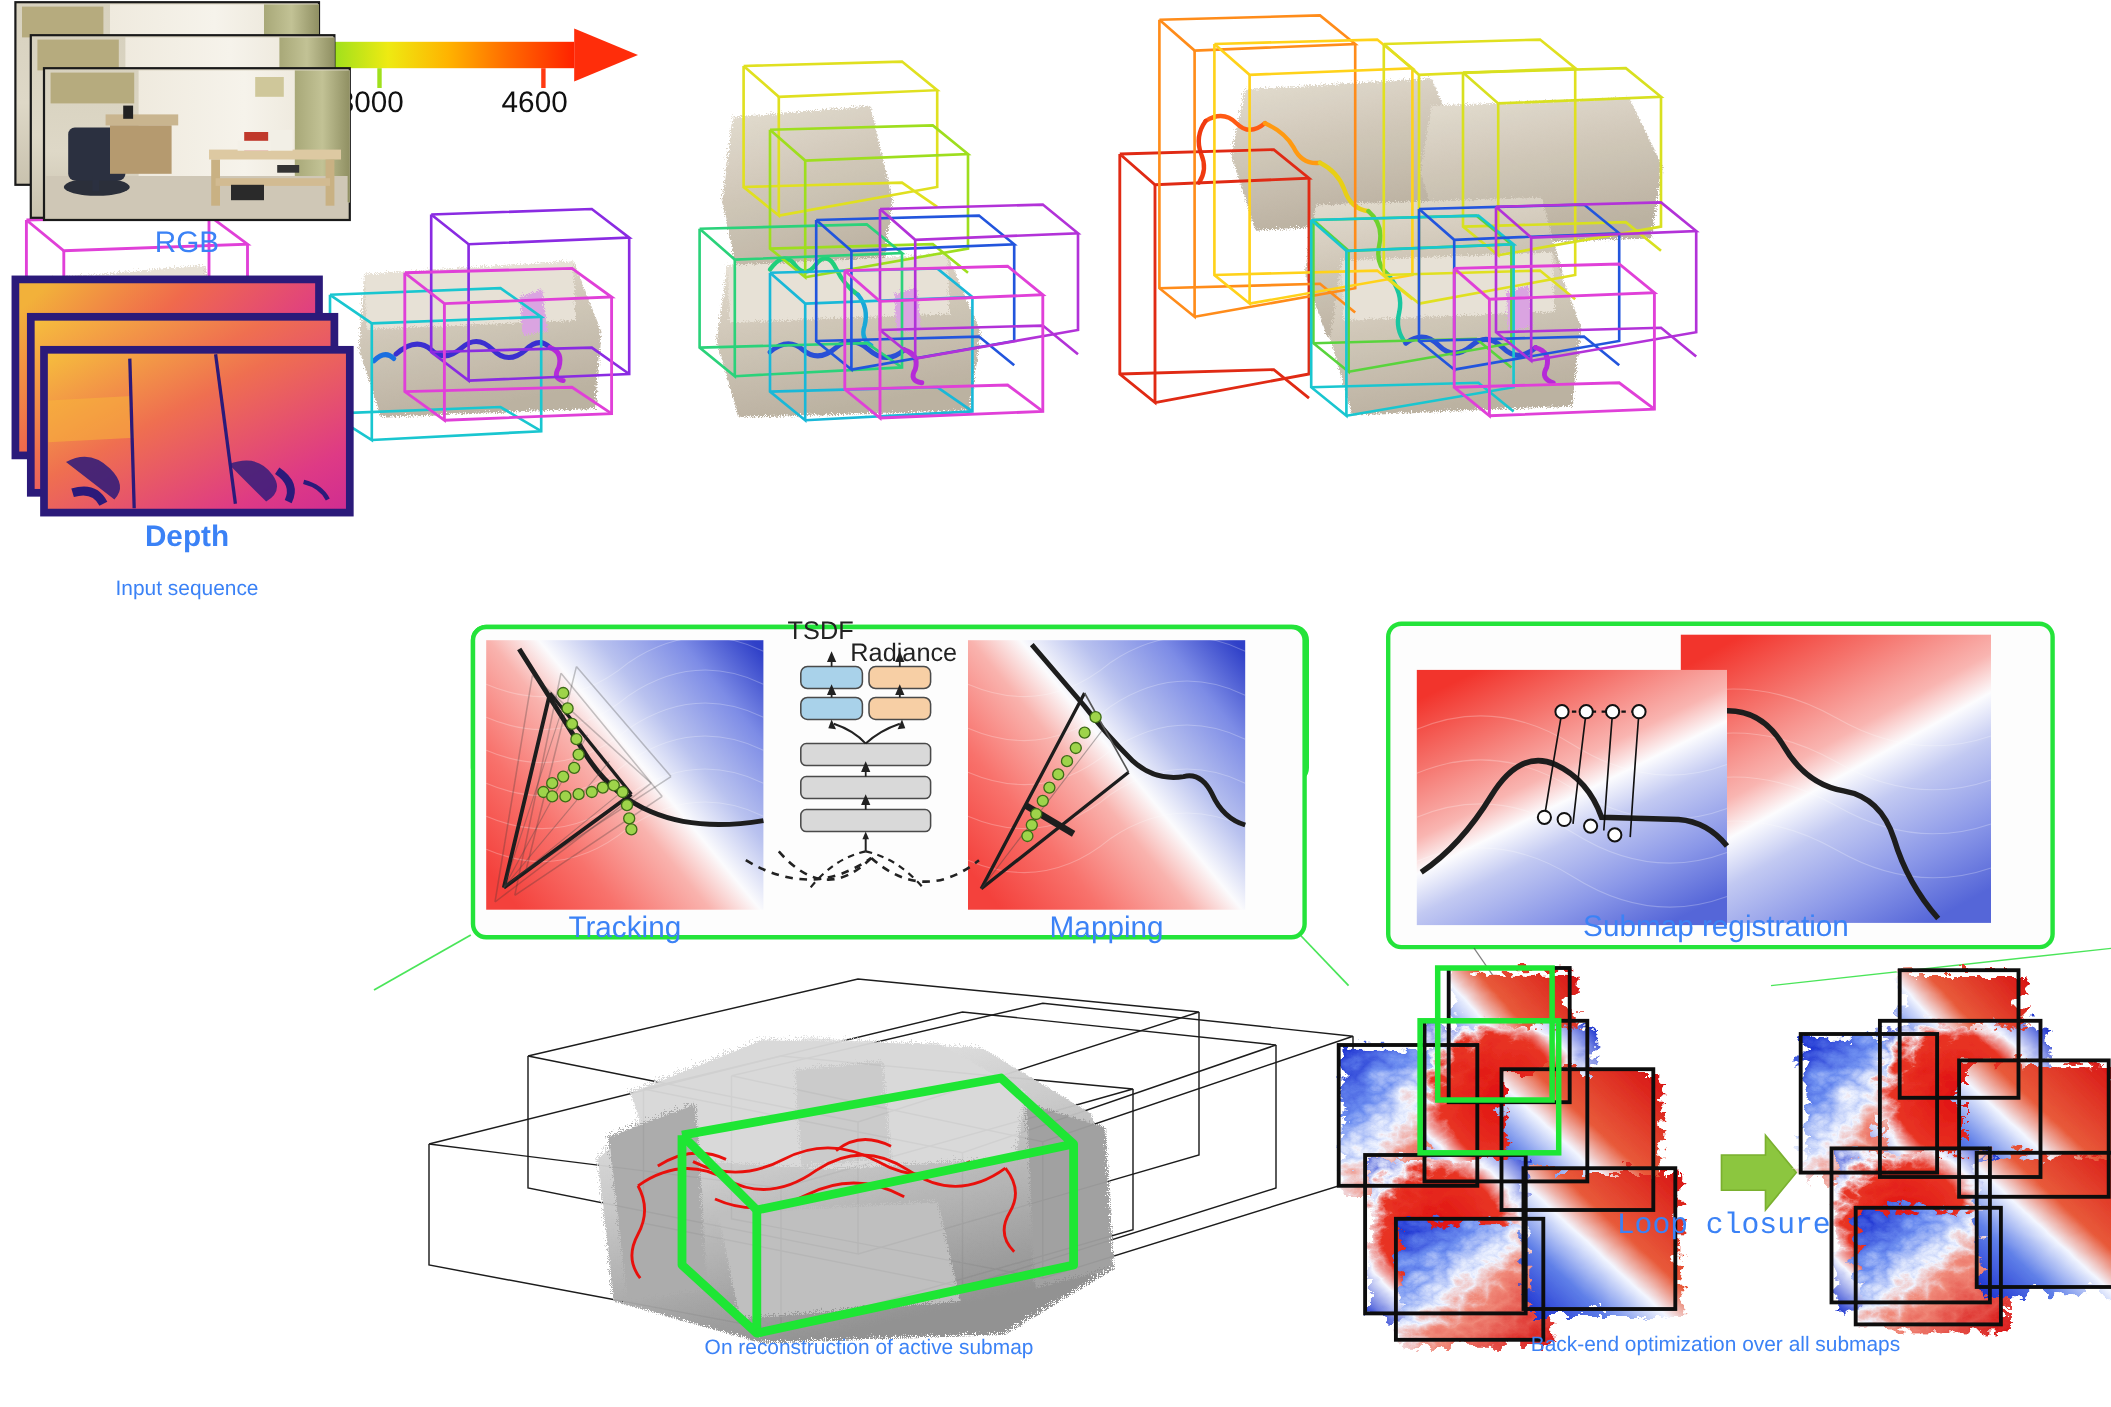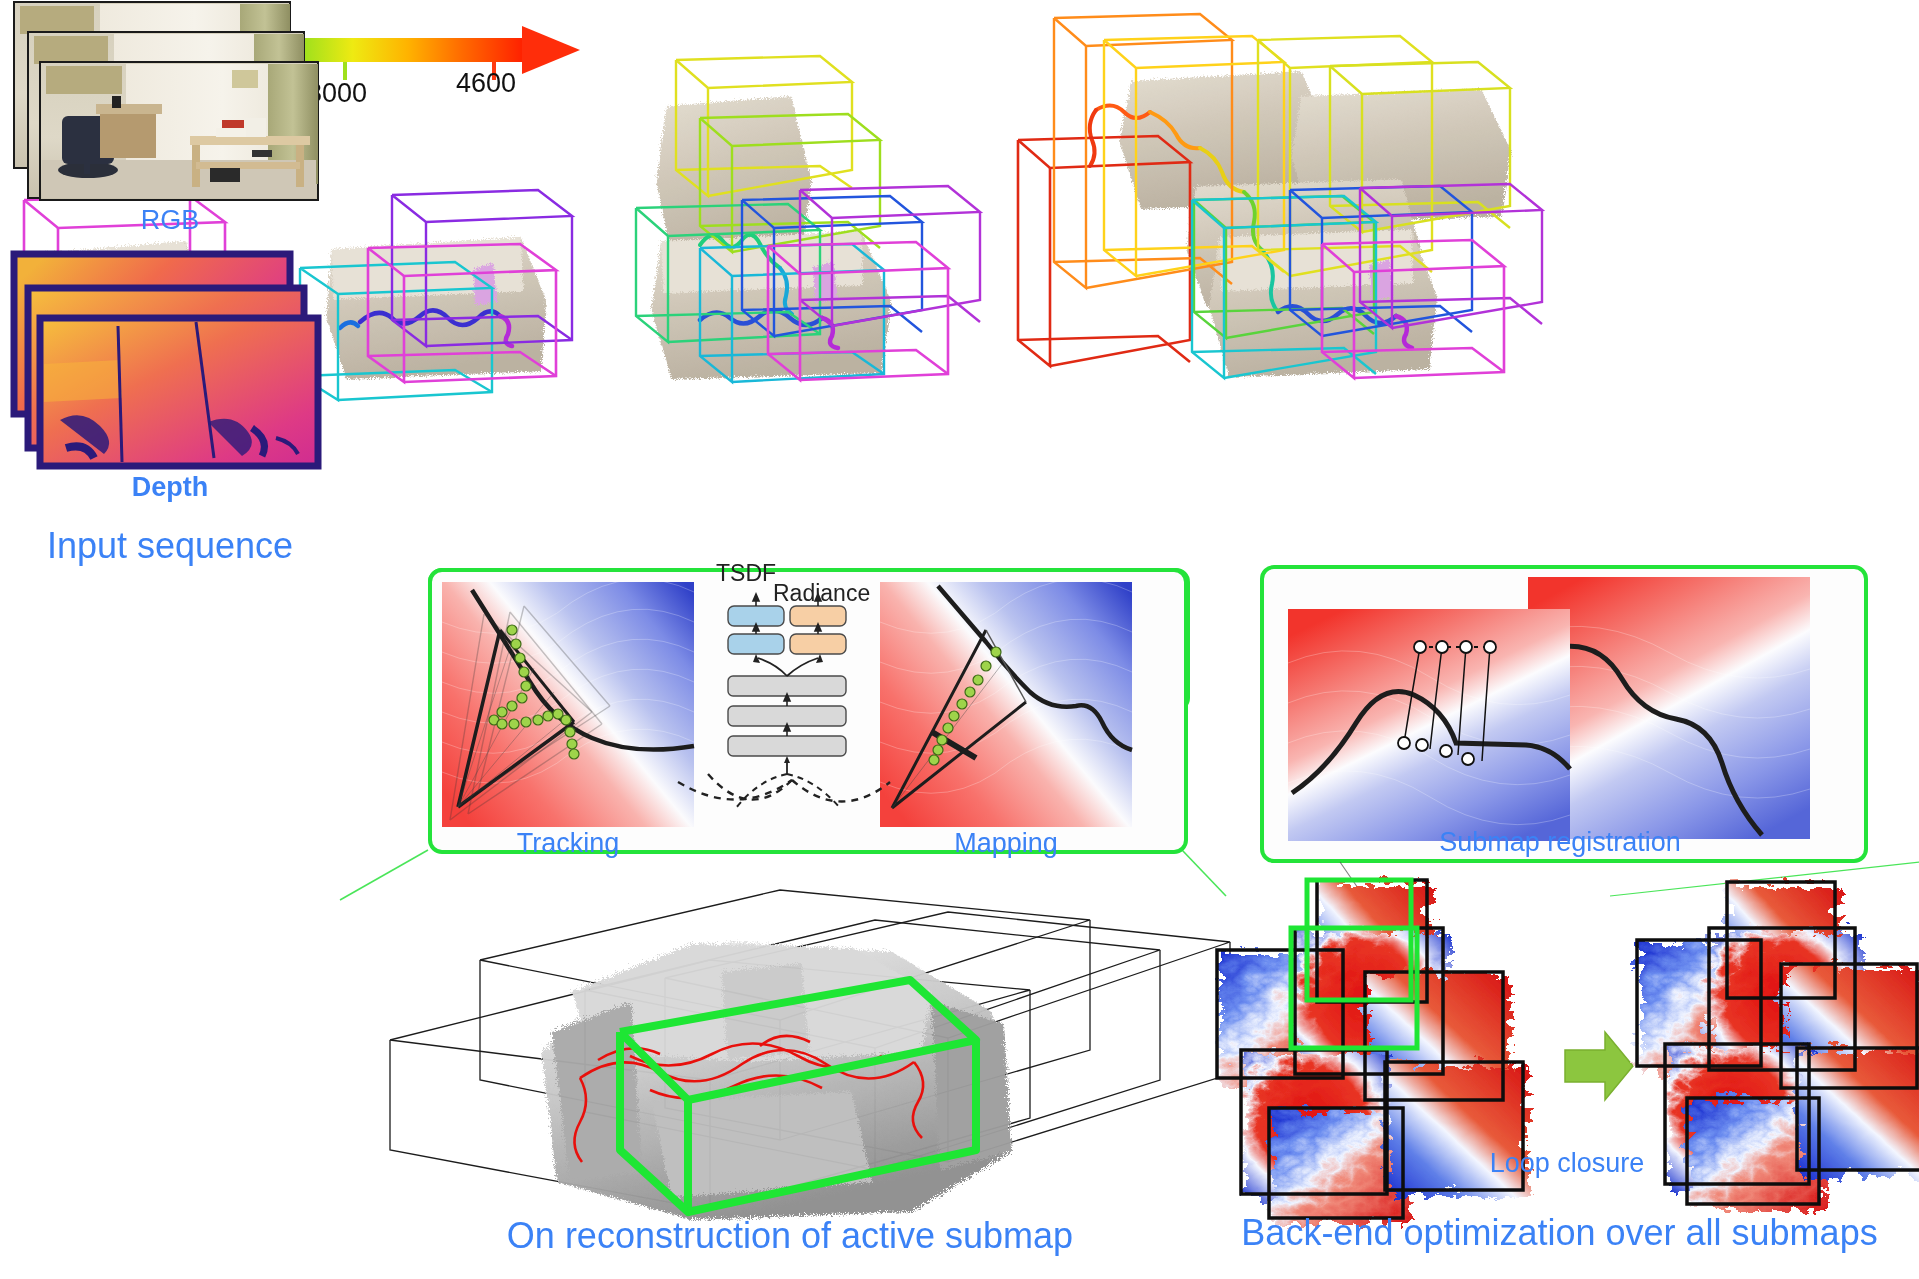--- a/index.html
+++ b/index.html
@@ -1,21 +1,21 @@
 <!DOCTYPE html>
 <html><head>
 <meta charset="utf-8">
 <style>
   html,body{margin:0;padding:0;background:#ffffff;}
   body{width:1919px;height:1279px;position:relative;overflow:hidden;
        font-family:"Liberation Sans","DejaVu Sans",sans-serif;color:#222;}
   .abs{position:absolute;}
   .cap{position:absolute;text-align:center;color:#3b82f6;white-space:nowrap;}
   .cap-md{font-size:27px;}
-  .cap-lg{font-size:36px;}
+  .cap-lg{font-size:19px;}
   .legend-title{position:absolute;left:28px;top:8px;font-size:24px;color:#1b1b1b;}
   .tickLbl{position:absolute;font-size:27px;color:#111;}
   svg{display:block;overflow:visible;}
   .greenbox{position:absolute;border:4px solid #24e33a;border-radius:14px;background:#fdfdfd;}
 </style>
 </head>
 <body>
 
 <div class="abs" style="left:0;top:0;width:620px;height:110px;">
   <div class="legend-title">Frame ID</div>
@@ -42,21 +42,21 @@
     <g>
       <line x1="48" y1="62" x2="48" y2="80" stroke="#8f17c4" stroke-width="4"></line>
       <line x1="196" y1="62" x2="196" y2="80" stroke="#1c74c8" stroke-width="4"></line>
       <line x1="345" y1="62" x2="345" y2="80" stroke="#9fe01c" stroke-width="4"></line>
       <line x1="494" y1="62" x2="494" y2="80" stroke="#ff3a12" stroke-width="4"></line>
     </g>
   </svg>
   <div class="tickLbl" style="left:26px;top:78px;">200</div>
   <div class="tickLbl" style="left:158px;top:78px;">1200</div>
   <div class="tickLbl" style="left:307px;top:78px;">3000</div>
-  <div class="tickLbl" style="left:456px;top:68px;">4600</div>
+  <div class="tickLbl" style="left:456px;top:78px;">4600</div>
 </div>
 
 <svg class="abs" style="left:0;top:0;" width="1919" height="430">
   <defs>
 
     <linearGradient id="meshg" x1="0" y1="0" x2="0.3" y2="1">
       <stop offset="0" stop-color="#e3dccf"></stop>
       <stop offset="0.5" stop-color="#cdc4b4"></stop>
       <stop offset="1" stop-color="#b8ae9d"></stop>
     </linearGradient>
@@ -702,14 +702,14 @@
       <rect x="112" y="12" width="108" height="116"></rect>
       <rect x="94" y="58" width="146" height="142"></rect>
       <rect x="166" y="94" width="136" height="124"></rect>
       <rect x="50" y="174" width="144" height="140"></rect>
       <rect x="72" y="228" width="132" height="106"></rect>
       <rect x="182" y="178" width="134" height="122"></rect>
     </g>
   </g>
 </svg>
 
-<div class="cap cap-md" style="left:1215px;top:1148px;width:704px;">Loop closure</div>
+<div class="cap cap-md" style="left:1215px;top:1100px;width:704px;font-family:Liberation Mono, monospace;">Loop closure</div>
 <div class="cap cap-lg" style="left:1200px;top:1212px;width:719px;">Back-end optimization over all submaps</div>
 
 </body></html>

